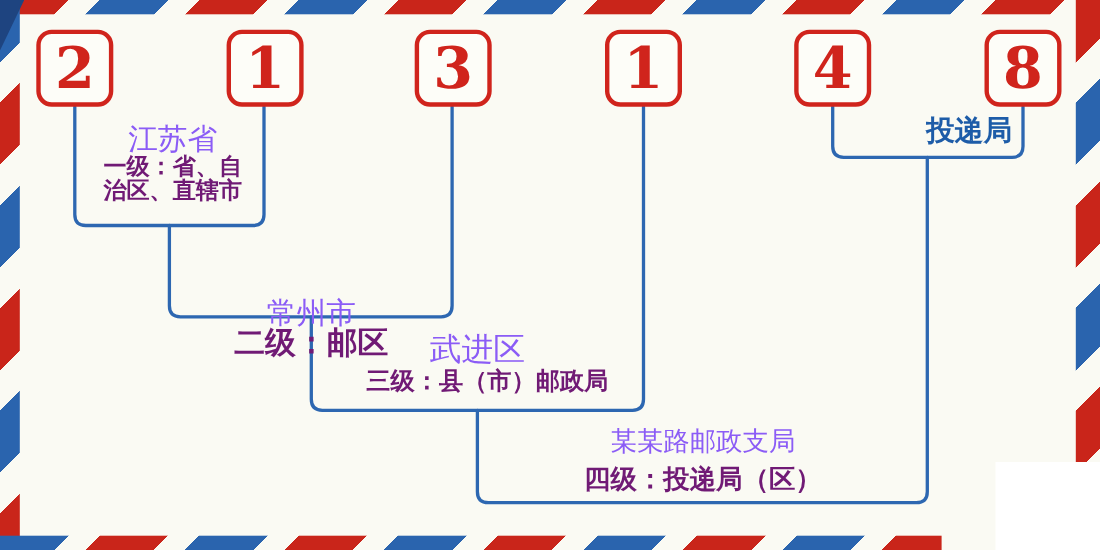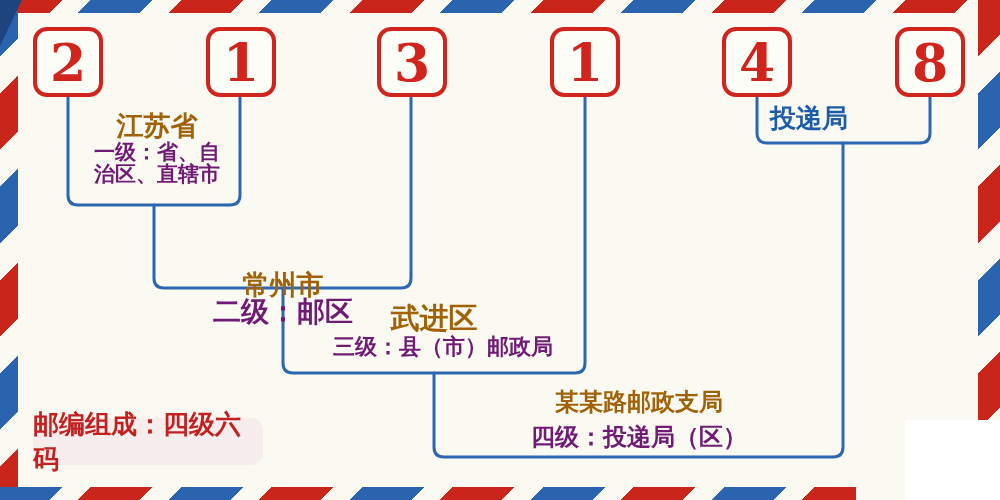--- a/index.html
+++ b/index.html
@@ -64,43 +64,43 @@
     color: #d0241c;
   }
 
   
   #connectors { position: absolute; left: 0; top: 0; }
 
   
   .lvl { position: absolute; text-align: center; }
   .place {
     font-family: "Liberation Serif", "DejaVu Serif", serif;
-    font-weight: 700;
-    color: #a16207;
+    font-weight: 400;
+    color: #8b5cf6;
   }
   .desc {
     font-family: "Liberation Sans", "DejaVu Sans", sans-serif;
     font-weight: 700;
     color: #701a75;
   }
   .lvl1 { left: 54px;  top: 111px; width: 206px; }
   .lvl1 .place { font-size: 27px; line-height: 30px; }
   .lvl1 .desc  { font-size: 21px; line-height: 22px; }
   .lvl2 { left: 183px; top: 222px; width: 200px; }
   .lvl2 .place { font-size: 27px; line-height: 30px; margin-top: 48px; }
   .lvl2 .desc  { font-size: 28px; line-height: 24px; }
   .lvl3 { left: 284px; top: 302px; width: 300px; }
   .lvl3 .place { font-size: 29px; line-height: 32px; }
   .lvl3 .desc  { font-size: 22px; line-height: 26px; padding-left: 18px; }
   .lvl4 { left: 489px; top: 389px; width: 300px; }
   .lvl4 .place { font-size: 24px; line-height: 26px; }
   .lvl4 .desc  { font-size: 24px; line-height: 26px; margin-top: 9px; }
   .delivery-label {
     position: absolute; left: 770px; top: 105px; width: 150px;
-    text-align: left;
+    text-align: right;
     font-family: "Liberation Serif", "DejaVu Serif", serif;
     font-weight: 700; font-size: 26px; line-height: 28px;
     color: #1d5ca8;
   }
 
   
   .footer-badge {
     position: absolute; left: 33px; top: 418px;
     width: 230px; height: 47px;
     background: #f7eded;
@@ -168,17 +168,14 @@
     <div class="desc">三级：县（市）邮政局</div>
   </div>
 
   <div class="lvl lvl4">
     <div class="place">某某路邮政支局</div>
     <div class="desc">四级：投递局（区）</div>
   </div>
 
   <div class="delivery-label">投递局</div>
 
-  <div class="footer-badge">
-    <span>邮编组成：四级六码</span>
-  </div>
 
 </div>
 
 </body></html>

